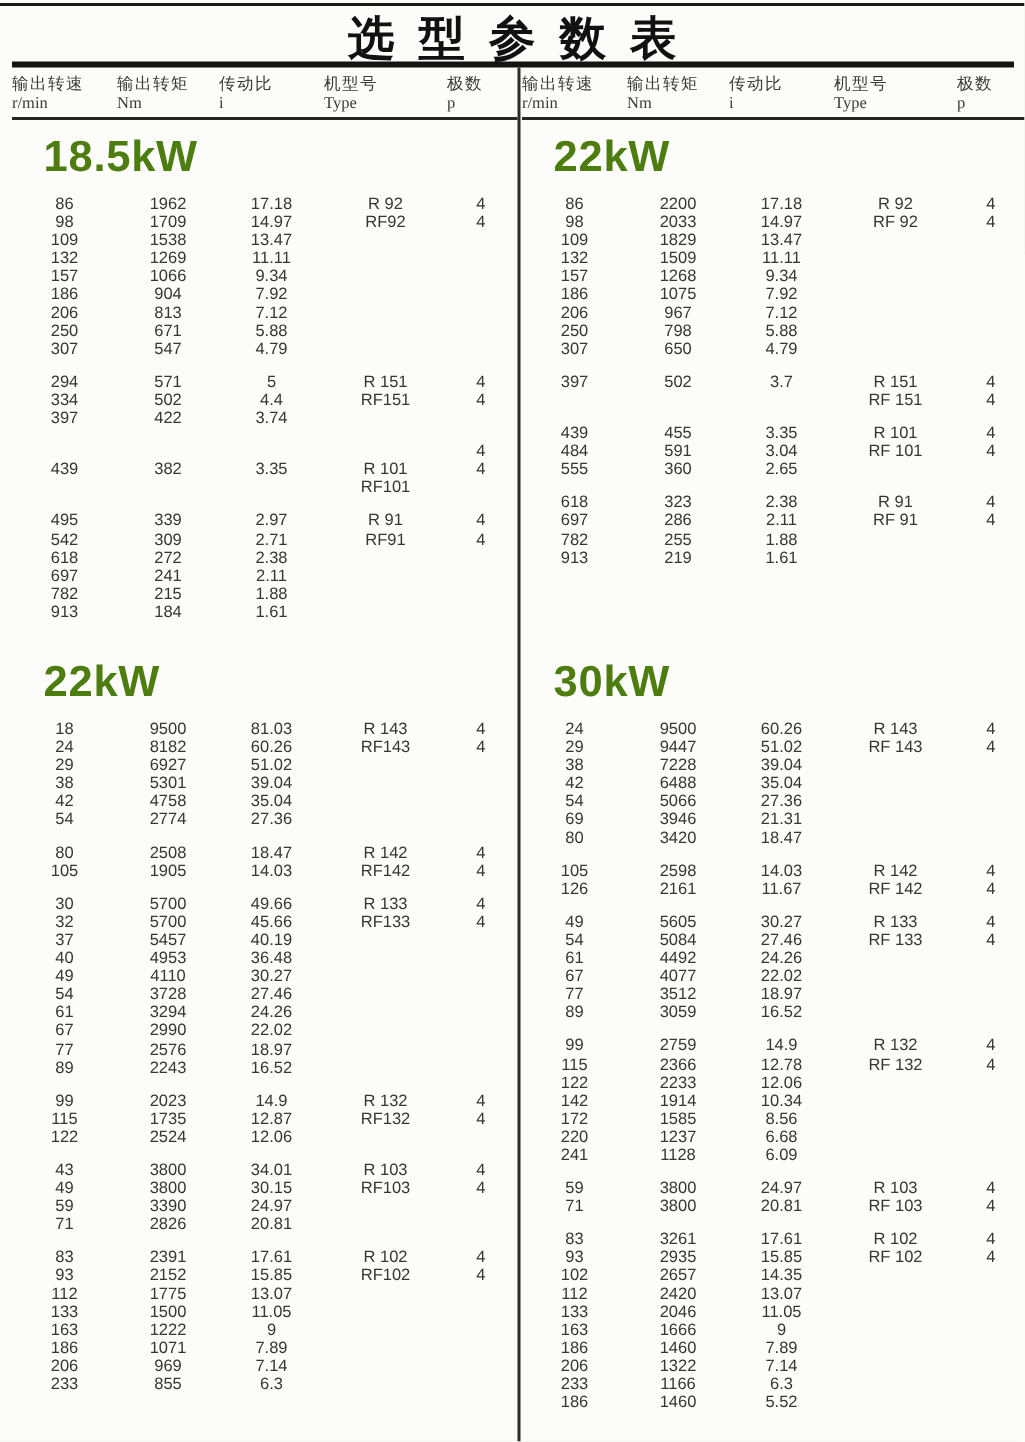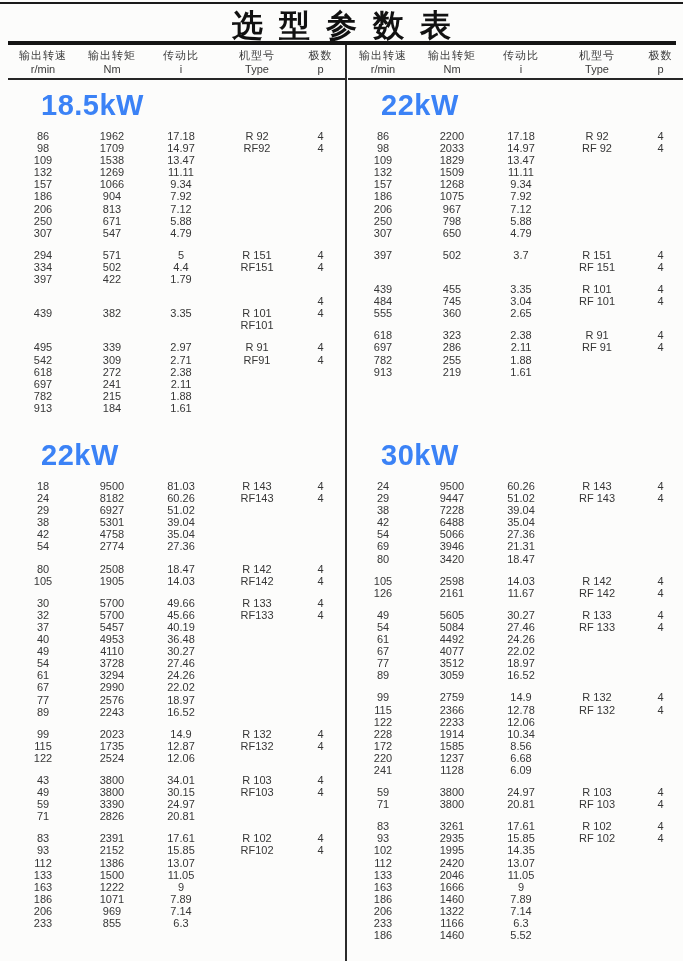--- a/index.html
+++ b/index.html
@@ -22,29 +22,29 @@
   .vdivider{position:absolute;top:45px;left:345px;width:2px;height:916px;background:#2b2b2b;}
 
   .half{position:absolute;top:46px;width:337px;}
   .half.left{left:8px;}
   .half.right{left:348px;width:335px;}
 
   .colheads{
     display:flex;height:30px;padding-top:2px;
     border-bottom:2px solid #262626;
   }
-  .colhead{display:flex;flex-direction:column;justify-content:space-between;text-align:center;color:#3a3a3a;}
+  .colhead{display:flex;flex-direction:column;justify-content:space-between;text-align:left;color:#3a3a3a;font-family:Liberation Serif, serif;}
   .colhead .lab{font-size:11px;letter-spacing:1px;}
   .colhead .unit{font-size:11px;padding-bottom:12px;}
 
   .tbody{padding-top:0;}
   .section:first-child{min-height:342px;}
   .section-heading{
-    font-size:29px;line-height:34px;font-weight:bold;color:#3b82f6;
-    margin:8px 0 8px 33px;letter-spacing:0.5px;
+    font-size:29px;line-height:34px;font-weight:bold;color:#4d7c0f;
+    margin:8px 0 8px 21px;letter-spacing:0.5px;
   }
   .row{display:flex;height:12.1px;line-height:12.1px;font-size:11px;color:#363636;}
   .cell{text-align:center;white-space:pre;overflow:visible;}
   .gap{height:10px;}
 
   .c0{width:70px;}
   .c1{width:68px;}
   .c2{width:70px;}
   .c3{width:82px;}
   .c4{width:45px;}
@@ -158,21 +158,21 @@
           <div class="row">
             <div class="cell c0">334</div>
             <div class="cell c1">502</div>
             <div class="cell c2">4.4</div>
             <div class="cell c3">RF151</div>
             <div class="cell c4">4</div>
           </div>
           <div class="row">
             <div class="cell c0">397</div>
             <div class="cell c1">422</div>
-            <div class="cell c2">1.79</div>
+            <div class="cell c2">3.74</div>
             <div class="cell c3"></div>
             <div class="cell c4"></div>
           </div>
           <div class="gap"></div>
           <div class="row">
             <div class="cell c0"></div>
             <div class="cell c1"></div>
             <div class="cell c2"></div>
             <div class="cell c3"></div>
             <div class="cell c4">4</div>
@@ -426,21 +426,21 @@
           </div>
           <div class="row">
             <div class="cell c0">93</div>
             <div class="cell c1">2152</div>
             <div class="cell c2">15.85</div>
             <div class="cell c3">RF102</div>
             <div class="cell c4">4</div>
           </div>
           <div class="row">
             <div class="cell c0">112</div>
-            <div class="cell c1">1386</div>
+            <div class="cell c1">1775</div>
             <div class="cell c2">13.07</div>
             <div class="cell c3"></div>
             <div class="cell c4"></div>
           </div>
           <div class="row">
             <div class="cell c0">133</div>
             <div class="cell c1">1500</div>
             <div class="cell c2">11.05</div>
             <div class="cell c3"></div>
             <div class="cell c4"></div>
@@ -584,21 +584,21 @@
           <div class="gap"></div>
           <div class="row">
             <div class="cell c0">439</div>
             <div class="cell c1">455</div>
             <div class="cell c2">3.35</div>
             <div class="cell c3">R 101</div>
             <div class="cell c4">4</div>
           </div>
           <div class="row">
             <div class="cell c0">484</div>
-            <div class="cell c1">745</div>
+            <div class="cell c1">591</div>
             <div class="cell c2">3.04</div>
             <div class="cell c3">RF 101</div>
             <div class="cell c4">4</div>
           </div>
           <div class="row">
             <div class="cell c0">555</div>
             <div class="cell c1">360</div>
             <div class="cell c2">2.65</div>
             <div class="cell c3"></div>
             <div class="cell c4"></div>
@@ -758,21 +758,21 @@
             <div class="cell c4">4</div>
           </div>
           <div class="row">
             <div class="cell c0">122</div>
             <div class="cell c1">2233</div>
             <div class="cell c2">12.06</div>
             <div class="cell c3"></div>
             <div class="cell c4"></div>
           </div>
           <div class="row">
-            <div class="cell c0">228</div>
+            <div class="cell c0">142</div>
             <div class="cell c1">1914</div>
             <div class="cell c2">10.34</div>
             <div class="cell c3"></div>
             <div class="cell c4"></div>
           </div>
           <div class="row">
             <div class="cell c0">172</div>
             <div class="cell c1">1585</div>
             <div class="cell c2">8.56</div>
             <div class="cell c3"></div>
@@ -817,21 +817,21 @@
           </div>
           <div class="row">
             <div class="cell c0">93</div>
             <div class="cell c1">2935</div>
             <div class="cell c2">15.85</div>
             <div class="cell c3">RF 102</div>
             <div class="cell c4">4</div>
           </div>
           <div class="row">
             <div class="cell c0">102</div>
-            <div class="cell c1">1995</div>
+            <div class="cell c1">2657</div>
             <div class="cell c2">14.35</div>
             <div class="cell c3"></div>
             <div class="cell c4"></div>
           </div>
           <div class="row">
             <div class="cell c0">112</div>
             <div class="cell c1">2420</div>
             <div class="cell c2">13.07</div>
             <div class="cell c3"></div>
             <div class="cell c4"></div>

